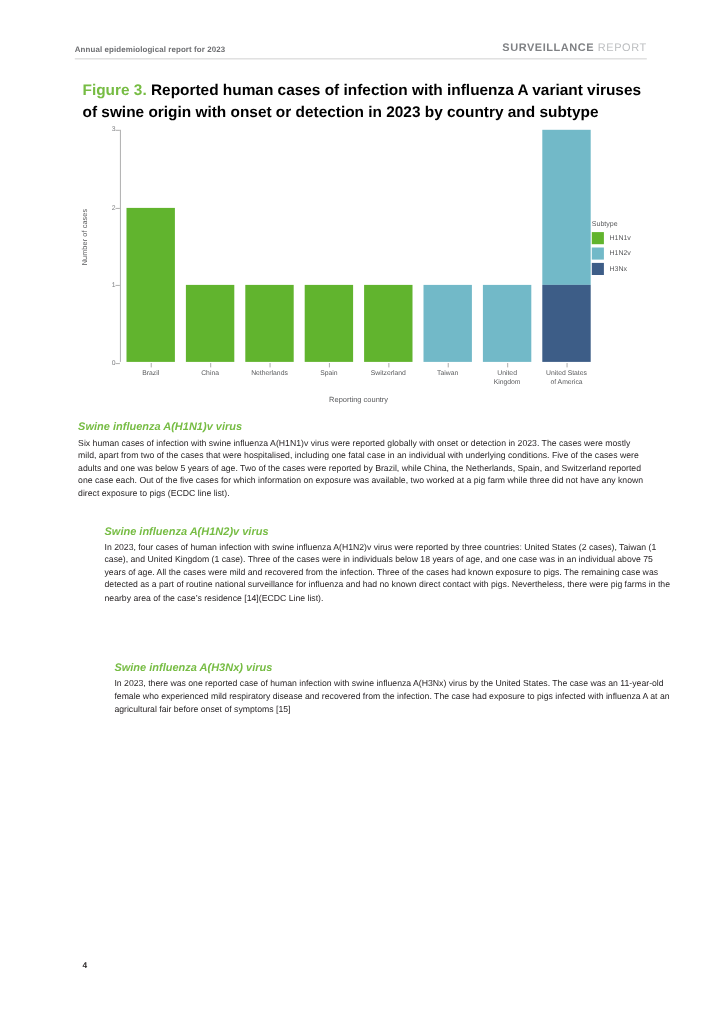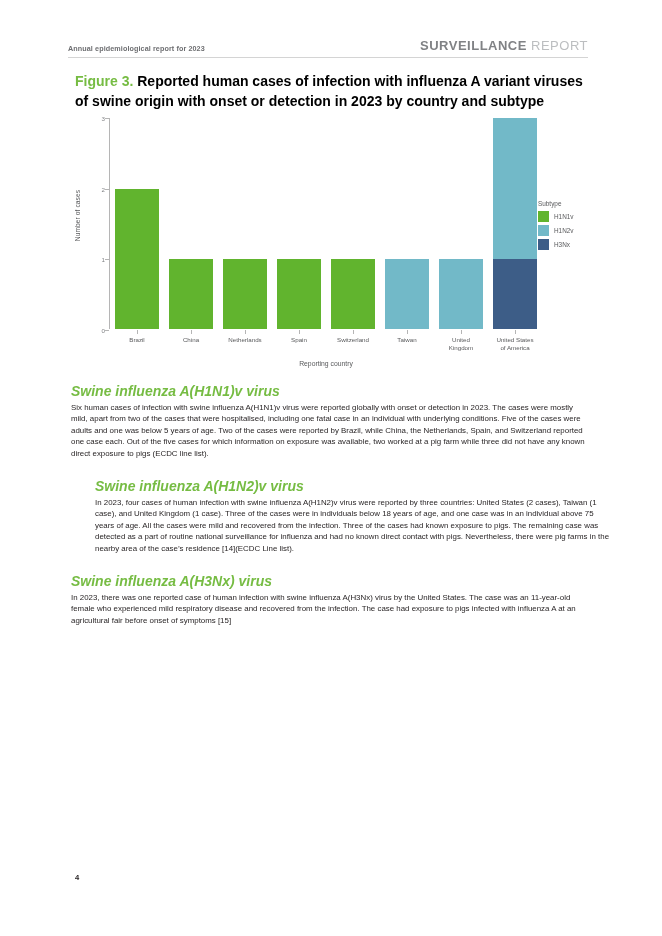--- a/index.html
+++ b/index.html
@@ -15,21 +15,21 @@
   
   .runhead{
     position:absolute;left:68px;top:38px;width:520px;
     display:flex;align-items:flex-end;justify-content:space-between;
     padding-bottom:4px;
     border-bottom:1px solid #d4d4d4;
   }
   .runhead-left{
     font-size:7.2px;font-weight:bold;color:#6d6e71;letter-spacing:.1px;
   }
-  .runhead-right{font-size:13px;letter-spacing:.5px;}
+  .runhead-right{font-size:10px;letter-spacing:.5px;}
   .runhead-right .sr-strong{font-weight:bold;color:#808285;}
   .runhead-right .sr-light{font-weight:normal;color:#bcbec0;}
 
   
   .figcap{
     position:absolute;left:75px;top:72px;width:510px;
     font-size:14px;font-weight:bold;line-height:1.42;color:#000;
   }
   .figcap .fignum{color:#76bc43;}
 
@@ -88,29 +88,29 @@
   
   .legend{position:absolute;left:538px;top:200px;width:62px;}
   .legend-title{font-size:6.4px;color:#58595b;margin-bottom:4px;}
   .legend-row{display:flex;align-items:center;margin-bottom:3px;}
   .legend-swatch{width:11px;height:11px;margin-right:5px;flex:0 0 auto;}
   .legend-label{font-size:6.4px;color:#58595b;}
 
   
   .section{position:absolute;left:71px;width:517px;}
   .sec-h{
-    font-size:14px;font-weight:bold;font-style:italic;color:#76bc43;
+    font-size:10px;font-weight:bold;font-style:italic;color:#76bc43;
     margin:0 0 1px 0;line-height:1.25;
   }
   .sec-p{
     font-size:7.9px;line-height:1.47;color:#231f20;margin:0;text-align:left;
   }
   #sec-h1n1{top:383px;}
   #sec-h1n2{top:478px;margin-left:24px;}
-  #sec-h3nx{top:573px;}
+  #sec-h3nx{top:602px;margin-left:33px;}
 
   
   .pagenum{
     position:absolute;left:75px;top:873px;
     font-size:7.6px;font-weight:bold;color:#231f20;
   }
 </style>
 </head>
 <body>
 

